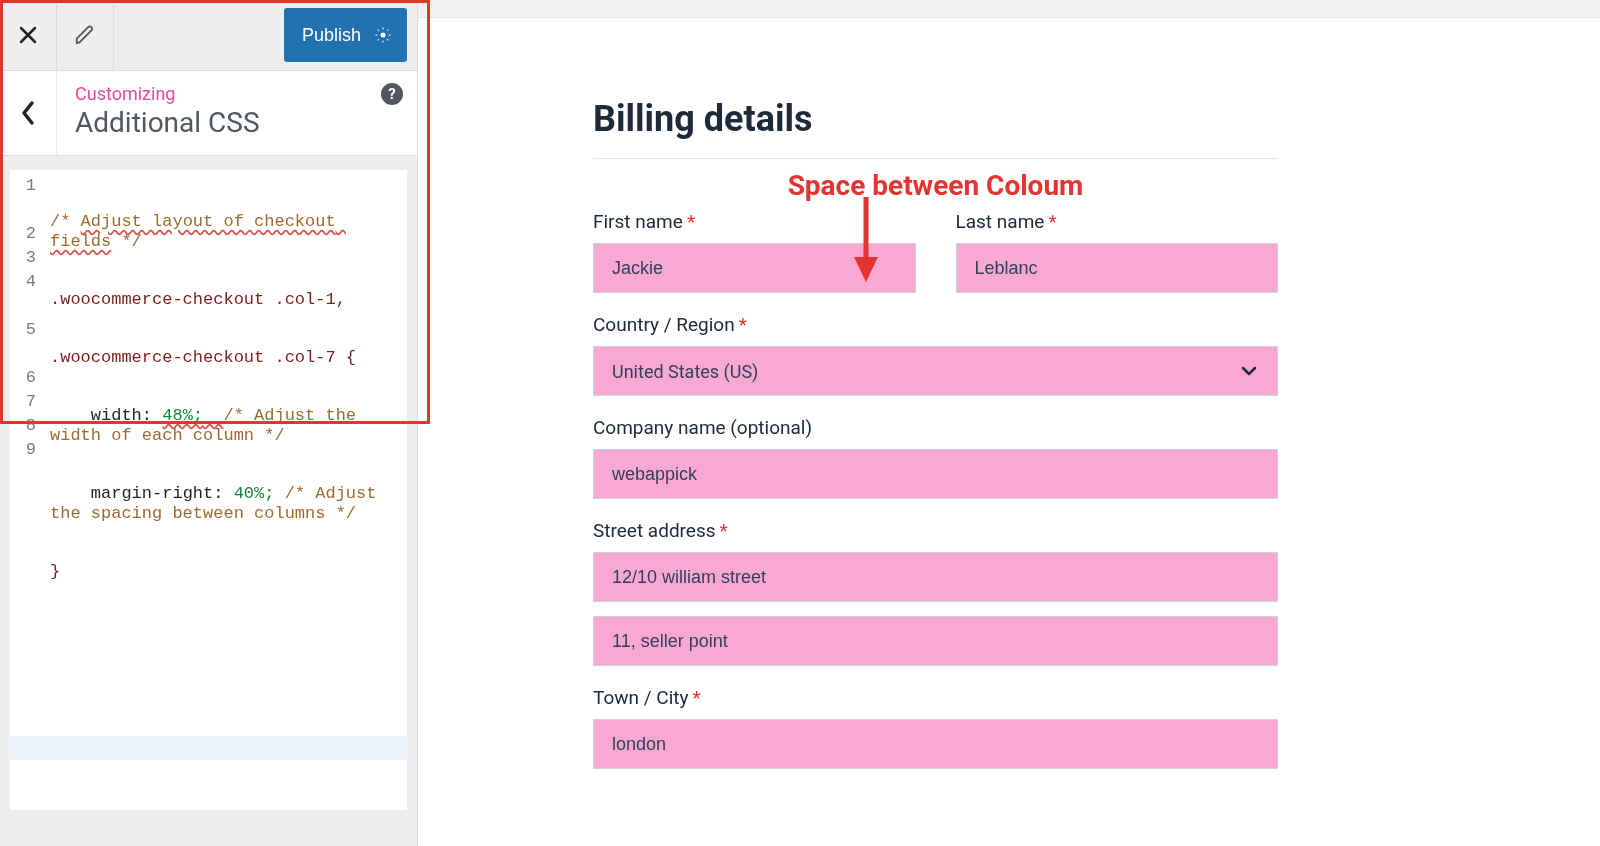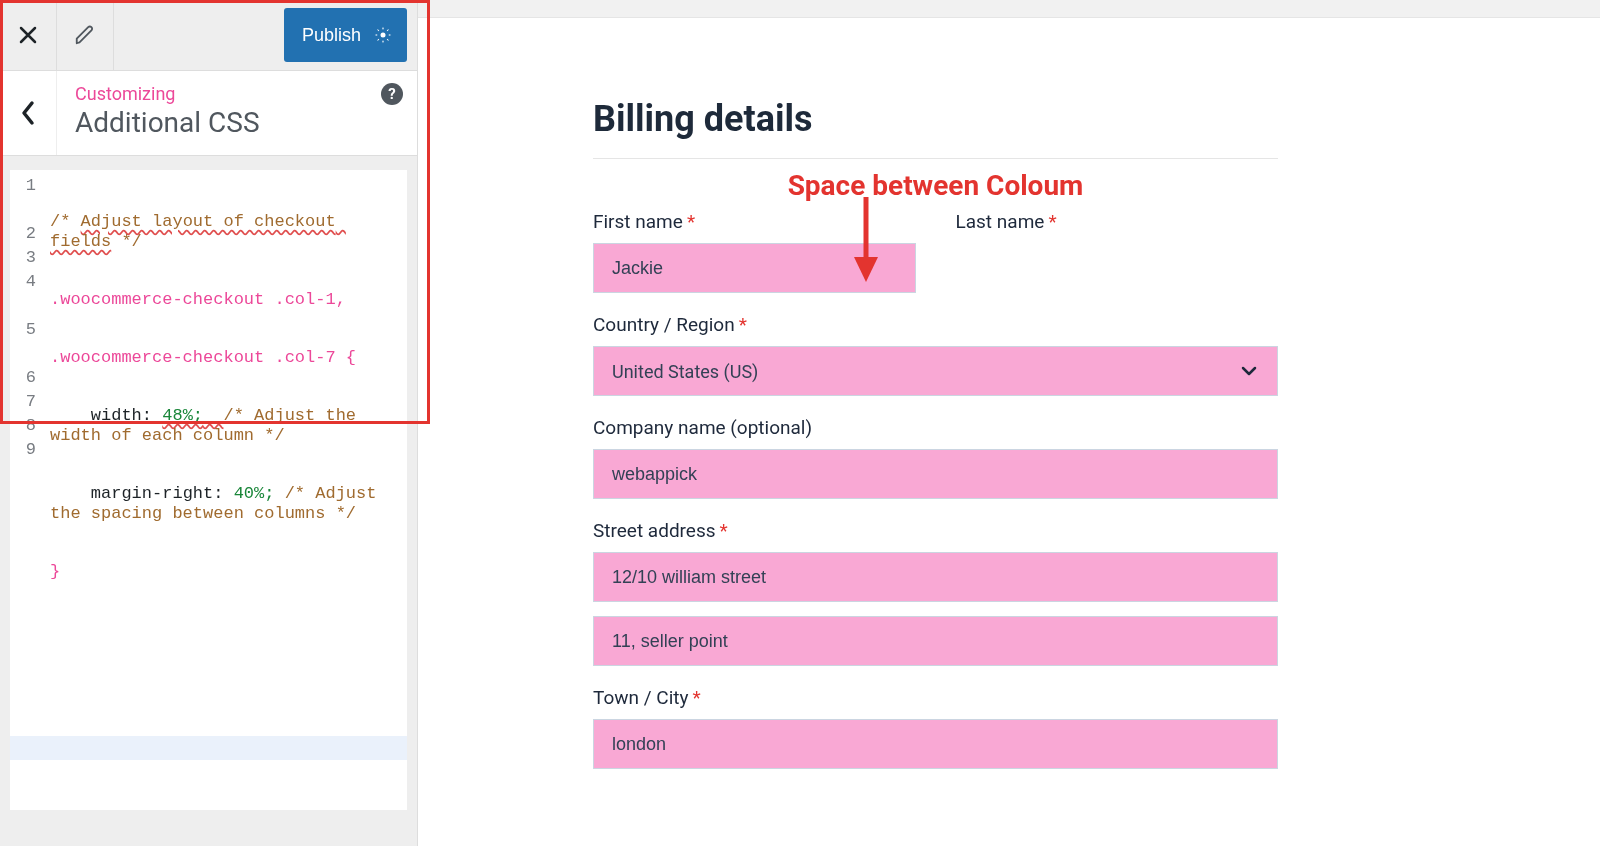--- a/index.html
+++ b/index.html
@@ -119,21 +119,21 @@
   }
   .gutter div { line-height: 24px; height: 24px; }
   .code {
     flex: 1;
     padding: 4px 6px 4px 8px;
     white-space: pre-wrap;
     position: relative;
   }
   .code .line { line-height: 20px; }
   .cm-comment { color: #a06b2f; }
-  .cm-sel { color: #ec4899; }
+  .cm-sel { color: #7f1d1d; }
   .cm-prop { color: #1d2327; }
   .cm-val { color: #198639; }
   .cm-squiggle {
     text-decoration: underline wavy #e04f4f;
     text-underline-offset: 3px;
   }
   .line-highlight {
     position: absolute;
     left: -40px; right: -6px;
     height: 24px;
@@ -309,20 +309,21 @@
 
     <div class="annotation-callout">Space between Coloum</div>
 
     <div class="form-row">
       <div class="form-group">
         <label class="form-label"><span>First name</span><span class="req">*</span></label>
         <input class="form-input" value="Jackie" style="">
       </div>
       <div class="form-group">
         <label class="form-label"><span>Last name</span><span class="req">*</span></label>
+        <input class="form-input" value="Leblanc" style="">
       </div>
     </div>
 
     <div class="form-row">
       <div class="form-group full">
         <label class="form-label"><span>Country / Region</span><span class="req">*</span></label>
         <div class="form-select">
           <span>United States (US)</span>
           <svg width="20" height="20" viewBox="0 0 20 20">
               <path d="M4 7 L10 13 L16 7" fill="none" stroke="#1e293b" stroke-width="2.5" stroke-linecap="round" stroke-linejoin="round"></path>

